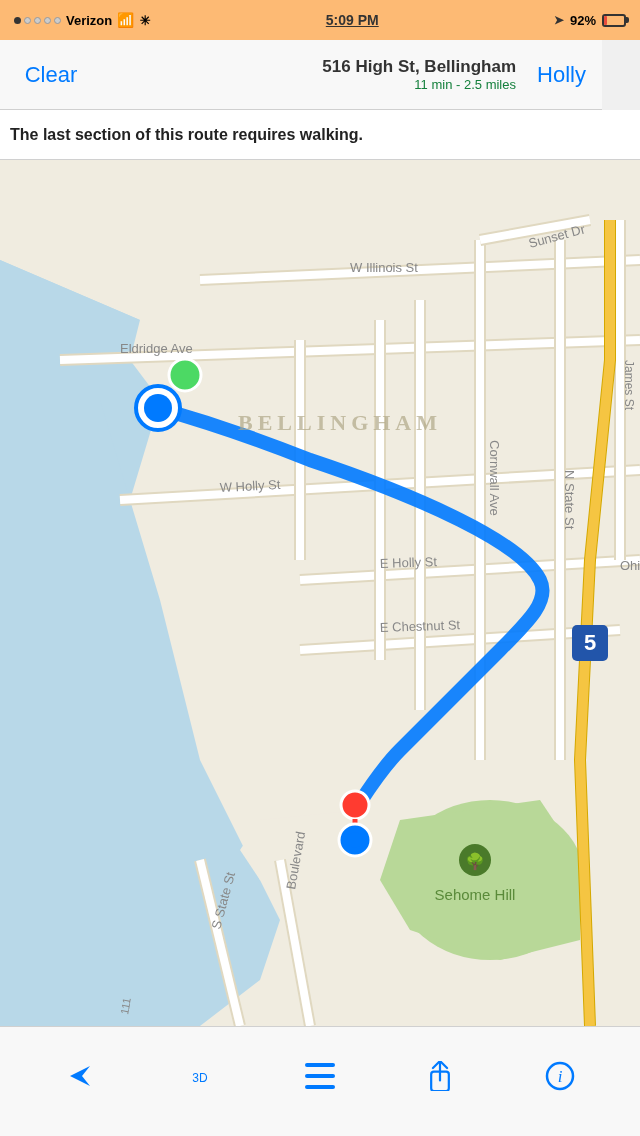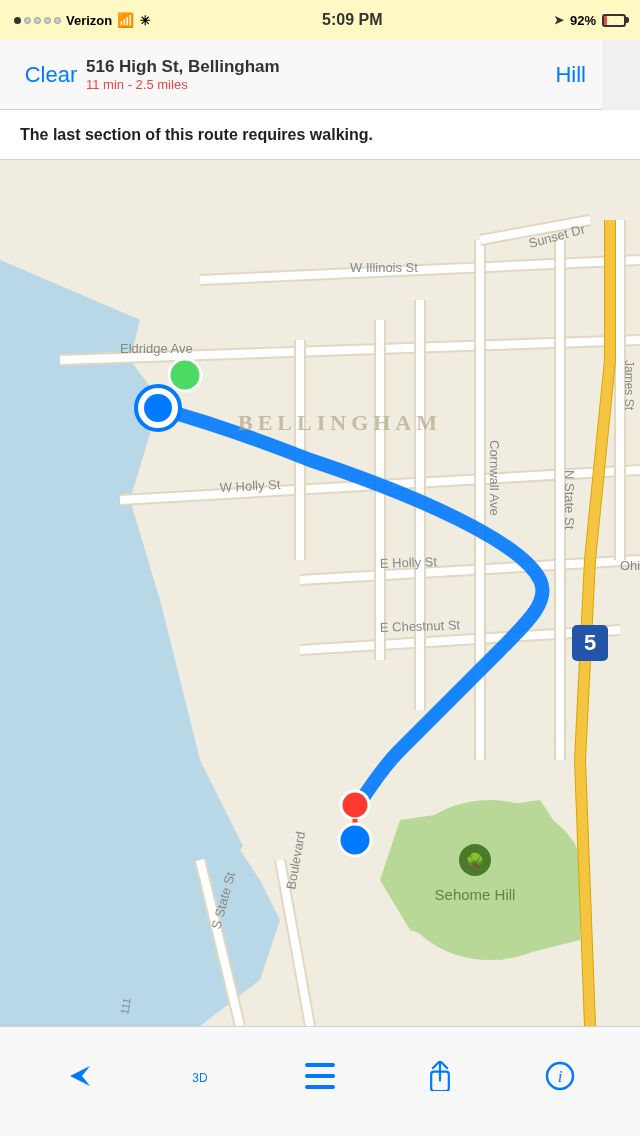--- a/index.html
+++ b/index.html
@@ -9,21 +9,21 @@
       height: 1136px;
       font-family: -apple-system, 'Helvetica Neue', Helvetica, Arial, sans-serif;
       overflow: hidden;
       background: #f0f0f0;
     }
 
     
     #status-bar {
       width: 640px;
       height: 40px;
-      background: #fef9c3;
+      background: #fdba74;
       display: flex;
       align-items: center;
       justify-content: space-between;
       padding: 0 14px;
       font-size: 13px;
       font-weight: 600;
     }
     .status-left {
       display: flex;
       align-items: center;
@@ -32,21 +32,21 @@
     .signal-dots {
       display: flex; gap: 3px;
     }
     .dot {
       width: 7px; height: 7px; border-radius: 50%;
     }
     .dot.filled { background: #333; }
     .dot.empty { background: #ccc; border: 1px solid #999; }
     .wifi-icon { font-size: 14px; }
     .loading-icon { font-size: 13px; }
-    .status-center { font-size: 16px; font-weight: 600; color: #333; }
+    .status-center { font-size: 14px; font-weight: 600; color: #333; text-decoration: underline; }
     .status-right { display: flex; align-items: center; gap: 6px; font-size: 13px; }
     .location-arrow { color: #333; font-size: 12px; }
     .battery-container {
       display: flex; align-items: center; gap: 2px;
     }
     .battery-box {
       width: 24px; height: 13px; border: 2px solid #333; border-radius: 3px;
       position: relative; display: flex; align-items: center;
     }
     .battery-box::after {
@@ -71,42 +71,42 @@
     }
     .nav-btn {
       font-size: 22px;
       color: #007AFF;
       font-weight: 400;
       background: none; border: none; cursor: pointer;
       min-width: 70px;
     }
     .nav-btn.right { text-align: right; }
     .nav-title {
-      text-align: left;
+      text-align: right;
       flex: 1;
     }
     .nav-title-main {
       font-size: 17px;
       font-weight: 600;
       color: #333;
     }
     .nav-title-sub {
       font-size: 13px;
-      color: #ef4444;
+      color: #15803d;
     }
 
     
     #walking-notice {
       width: 640px;
       height: 50px;
       background: #fff;
       border-bottom: 1px solid #d0d0d0;
       display: flex;
       align-items: center;
-      padding: 0 20px;
+      padding: 0 10px;
     }
     .walking-text {
       font-size: 16px;
       font-weight: 600;
       color: #222;
     }
 
     
     #map-container {
       width: 640px;
@@ -183,21 +183,21 @@
     </div>
   </div>
 </div>
 
 <div id="nav-header">
   <button class="nav-btn">Clear</button>
   <div class="nav-title">
     <div class="nav-title-main">516 High St, Bellingham</div>
     <div class="nav-title-sub">11 min - 2.5 miles</div>
   </div>
-  <button class="nav-btn right">Hill</button>
+  <button class="nav-btn right">Holly</button>
 </div>
 
 <div id="walking-notice">
   <span class="walking-text">The last section of this route requires walking.</span>
 </div>
 
 <div id="map-container">
   <svg class="map-svg" viewBox="0 0 640 866" xmlns="http://www.w3.org/2000/svg">
 
     <rect width="640" height="866" fill="#f0ece0"></rect>

